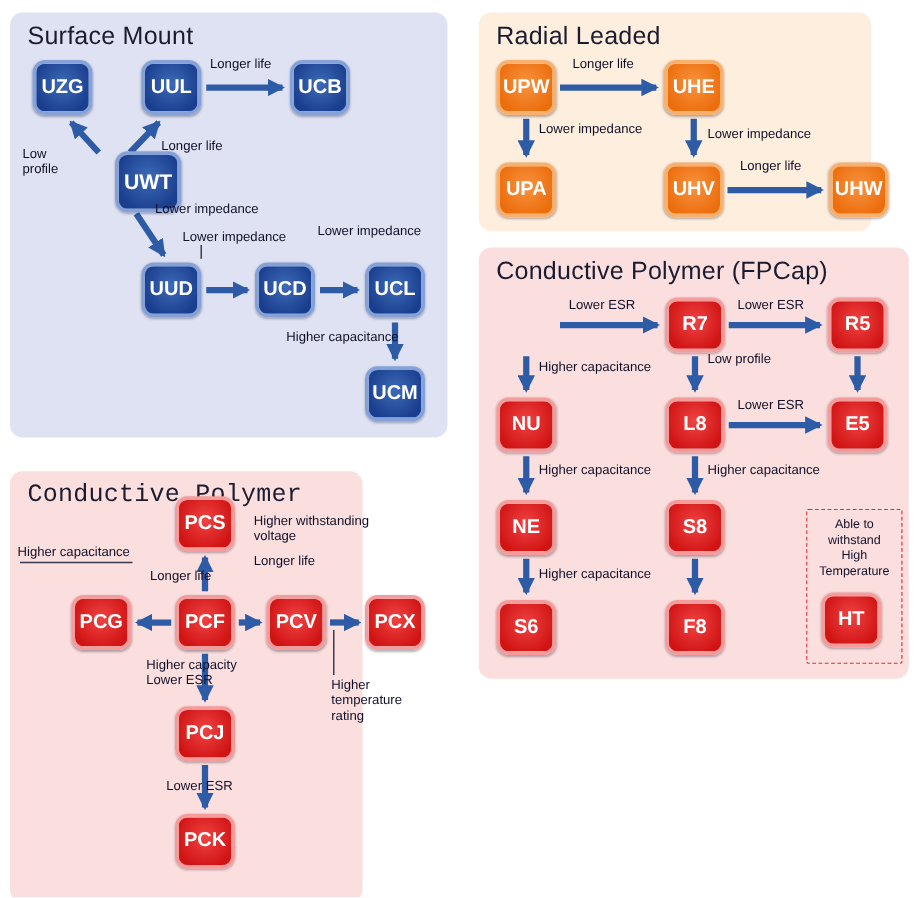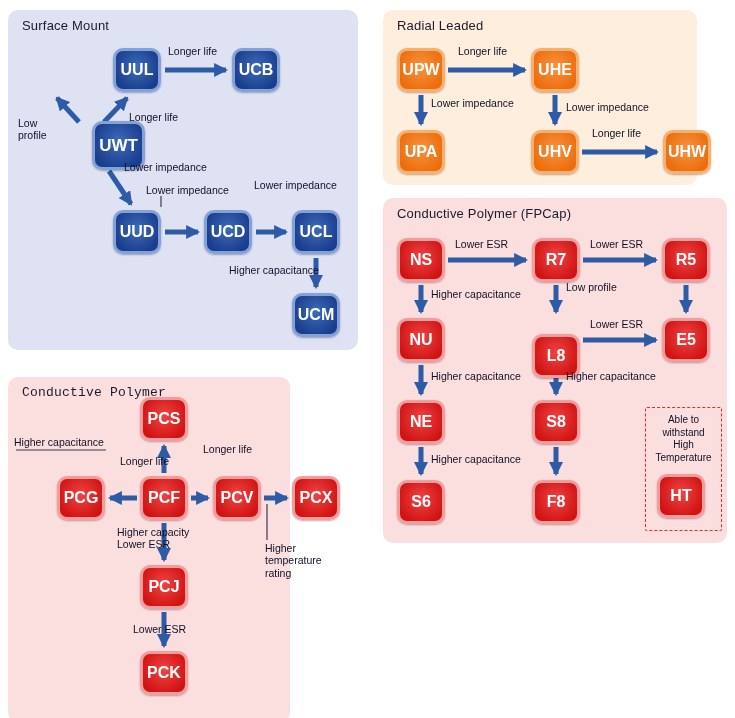--- a/index.html
+++ b/index.html
@@ -6,21 +6,21 @@
   html,body { background:#ffffff; }
   body { font-family:"Liberation Sans", sans-serif; }
   #stage { position:relative; width:735px; height:718px; background:#ffffff; overflow:hidden; }
 
   .panel { position:absolute; border-radius:10px; }
   #panel-surface-mount { left:8px;   top:10px;  width:350px; height:340px; background:#dfe2f2; }
   #panel-radial-leaded { left:383px; top:10px;  width:314px; height:175px; background:#fdeedd; }
   #panel-fpcap         { left:383px; top:198px; width:344px; height:345px; background:#fbdede; }
   #panel-polymer       { left:8px;   top:377px; width:282px; height:345px; background:#fbdede;font-family:Liberation Mono, monospace; }
 
-  .panel-title { position:absolute; top:8px; left:14px; font-size:13px; font-weight:500;
+  .panel-title { position:absolute; top:8px; left:14px; font-size:20px; font-weight:500;
                  color:#1b1b30; letter-spacing:.2px; }
 
   .node { position:absolute; width:48px; height:44px; border-radius:10px;
           display:flex; align-items:center; justify-content:center;
           color:#fff; font-weight:bold; font-size:16px;
           box-shadow:0 1px 2px rgba(0,0,30,.3); }
   .node.big { font-size:17px; }
   .node.blue   { border:3px solid #84a2d8; background:radial-gradient(ellipse at 50% 42%, #3d6bb8 0%, #1a3e8e 78%); }
   .node.orange { border:3px solid #f7b06d; background:radial-gradient(ellipse at 50% 42%, #f8923f 0%, #ec6d0c 80%); }
   .node.red    { border:3px solid #f49c9c; background:radial-gradient(ellipse at 50% 42%, #f04343 0%, #d01313 80%); }
@@ -97,20 +97,21 @@
         <line x1="556" y1="447" x2="556" y2="474" stroke="#2e5ba6" stroke-width="5" marker-end="url(#ah)"></line>
         <line x1="164" y1="473" x2="164" y2="446" stroke="#2e5ba6" stroke-width="5" marker-end="url(#ah)"></line>
         <line x1="137" y1="498" x2="110" y2="498" stroke="#2e5ba6" stroke-width="5" marker-end="url(#ah)"></line>
         <line x1="191" y1="498" x2="208" y2="498" stroke="#2e5ba6" stroke-width="5" marker-end="url(#ah)"></line>
         <line x1="264" y1="498" x2="287" y2="498" stroke="#2e5ba6" stroke-width="5" marker-end="url(#ah)"></line>
         <line x1="164" y1="523" x2="164" y2="560" stroke="#2e5ba6" stroke-width="5" marker-end="url(#ah)"></line>
         <line x1="164" y1="612" x2="164" y2="646" stroke="#2e5ba6" stroke-width="5" marker-end="url(#ah)"></line>
       </g>
   </svg>
 
+<div class="node blue" style="left: 26px; top: 48px;">UZG</div>
     <div class="node blue" style="left: 113px; top: 48px;">UUL</div>
     <div class="node blue" style="left: 232px; top: 48px;">UCB</div>
     <div class="node blue big" style="left: 67px; top: 121px; width: 53px; height: 49px; margin-left: 25px;">UWT</div>
     <div class="node blue" style="left: 113px; top: 210px;">UUD</div>
     <div class="node blue" style="left: 204px; top: 210px;">UCD</div>
     <div class="node blue" style="left: 292px; top: 210px; text-align: right;">UCL</div>
     <div class="node blue" style="left: 292px; top: 293px;">UCM</div>
     <div class="edge-label" style="left: 168px; top: 45px;">Longer life</div>
     <div class="edge-label" style="left: 18px; top: 117px;">Low
 profile</div>
@@ -121,25 +122,24 @@
     <div class="edge-label" style="left: 229px; top: 264px;">Higher capacitance</div>
     <div class="node orange" style="left: 397px; top: 48px;">UPW</div>
     <div class="node orange" style="left: 531px; top: 48px;">UHE</div>
     <div class="node orange" style="left: 397px; top: 130px;">UPA</div>
     <div class="node orange" style="left: 531px; top: 130px;">UHV</div>
     <div class="node orange" style="left: 663px; top: 130px;">UHW</div>
     <div class="edge-label" style="left: 458px; top: 45px;">Longer life</div>
     <div class="edge-label" style="left: 431px; top: 97px;">Lower impedance</div>
     <div class="edge-label" style="left: 566px; top: 101px;">Lower impedance</div>
     <div class="edge-label" style="left: 592px; top: 127px;">Longer life</div>
-    <div class="node red" style="left: 397px; top: 238px;">NS</div>
     <div class="node red" style="left: 532px; top: 238px;">R7</div>
     <div class="node red" style="left: 662px; top: 238px;">R5</div>
     <div class="node red" style="left: 397px; top: 318px;">NU</div>
-    <div class="node red" style="left: 532px; top: 334px;">L8</div>
+    <div class="node red" style="left: 532px; top: 318px;">L8</div>
     <div class="node red" style="left: 662px; top: 318px;">E5</div>
     <div class="node red" style="left: 397px; top: 400px;">NE</div>
     <div class="node red" style="left: 532px; top: 400px;">S8</div>
     <div class="node red" style="left: 397px; top: 480px;">S6</div>
     <div class="node red" style="left: 532px; top: 480px;">F8</div>
     <div class="node red" style="left: 657px; top: 474px;">HT</div>
     <div class="edge-label" style="left: 455px; top: 238px;">Lower ESR</div>
     <div class="edge-label" style="left: 590px; top: 238px;">Lower ESR</div>
     <div class="edge-label" style="left: 431px; top: 288px;">Higher capacitance</div>
     <div class="edge-label" style="left: 566px; top: 281px;">Low profile</div>
@@ -149,20 +149,22 @@
     <div class="edge-label" style="left: 431px; top: 453px;">Higher capacitance</div>
     <div class="node red" style="left: 140px; top: 397px;">PCS</div>
     <div class="node red" style="left: 57px; top: 476px;">PCG</div>
     <div class="node red" style="left: 140px; top: 476px;">PCF</div>
     <div class="node red" style="left: 213px; top: 476px;">PCV</div>
     <div class="node red" style="left: 292px; top: 476px;">PCX</div>
     <div class="node red" style="left: 140px; top: 565px;">PCJ</div>
     <div class="node red" style="left: 140px; top: 651px;">PCK</div>
     <div class="edge-label" style="left: 14px; top: 436px;">Higher capacitance</div>
     <div class="edge-label" style="left: 120px; top: 455px;">Longer life</div>
+    <div class="edge-label" style="left: 203px; top: 411px;">Higher withstanding
+voltage</div>
     <div class="edge-label" style="left: 203px; top: 443px;">Longer life</div>
     <div class="edge-label" style="left: 117px; top: 526px;">Higher capacity
 Lower ESR</div>
     <div class="edge-label" style="left: 265px; top: 542px;">Higher
 temperature
 rating</div>
     <div class="edge-label" style="left: 133px; top: 623px;">Lower ESR</div>
   </div>
 
 </body></html>

